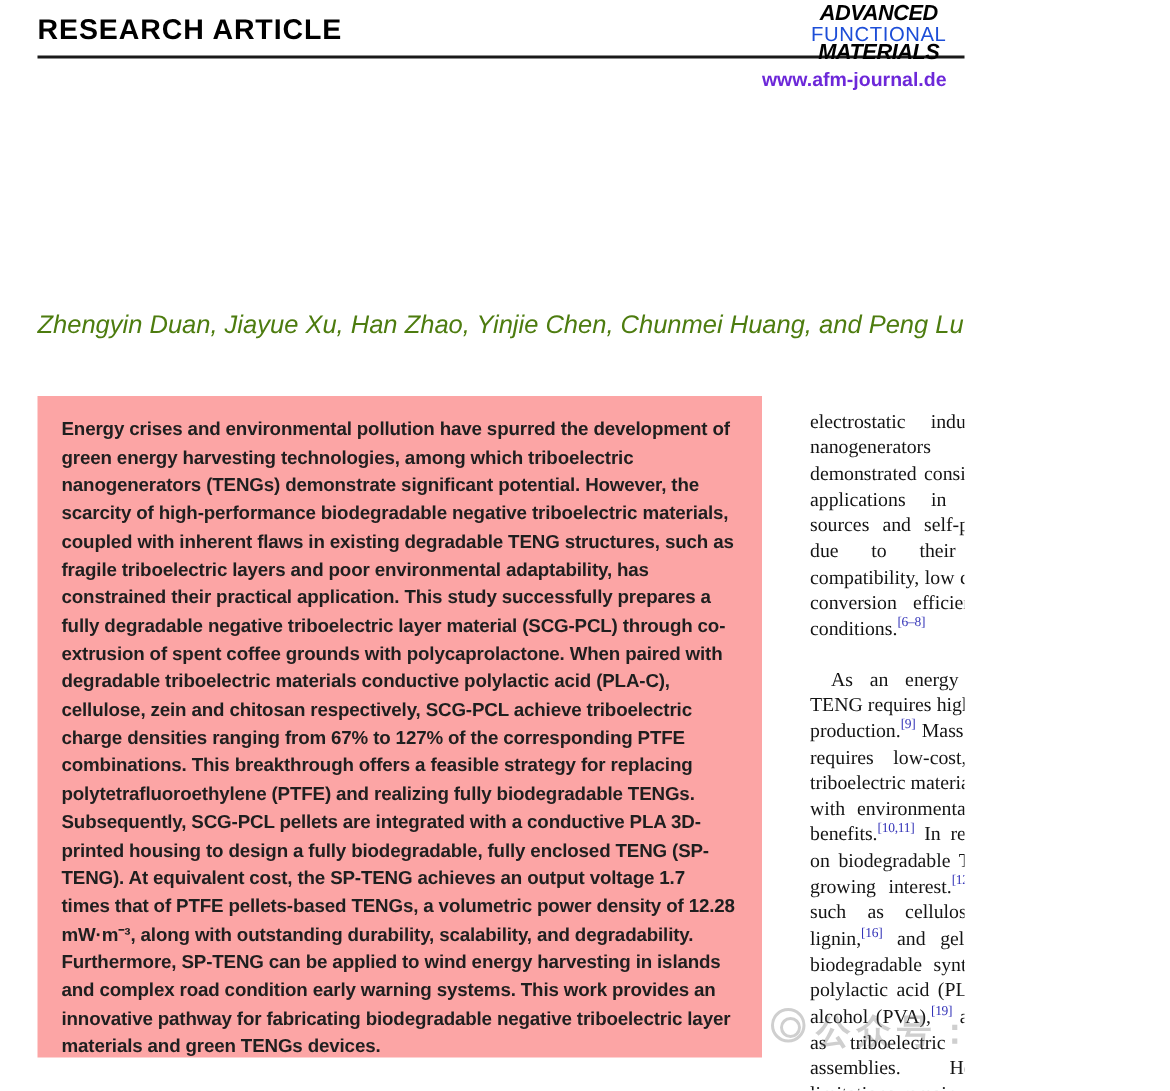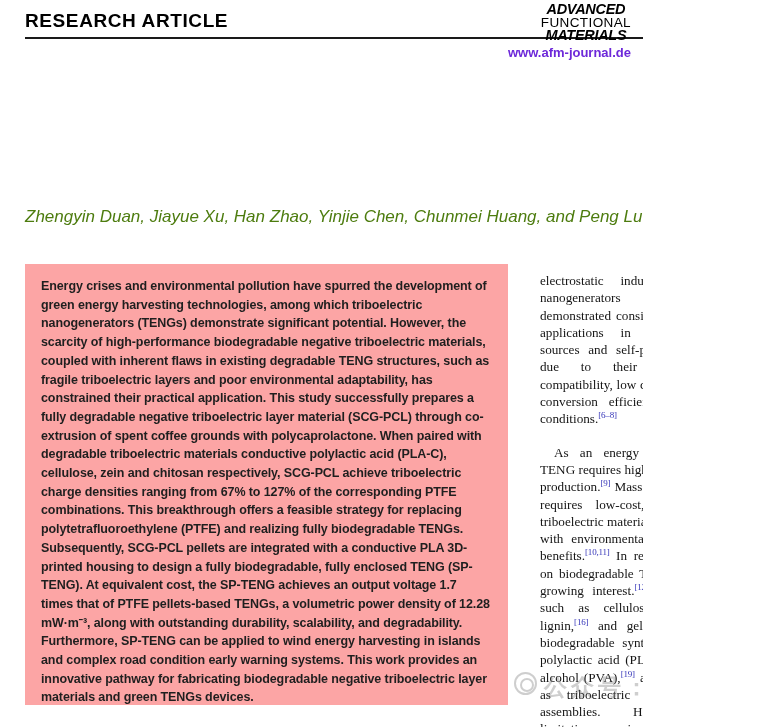--- a/index.html
+++ b/index.html
@@ -26,21 +26,21 @@
   }
   .journal-logo{
     position:absolute; right:12px; top:3px;
     text-align:right; line-height:13px;
   }
   .logo-l1, .logo-l3{
     font-size:14.5px; font-weight:800; font-style:italic;
     letter-spacing:-.3px; color:#000;text-align:center;
   }
   .logo-l2{
-    font-size:13.5px; font-weight:400; color:#000000;
+    font-size:13.5px; font-weight:400; color:#1d4ed8;
     letter-spacing:.4px;
   }
   .journal-url{
     position:absolute; right:12px; top:45px;
     font-size:13px; font-weight:700; color:#6d28d9;
     text-decoration:none;
   }
 
   
   .article-title{

